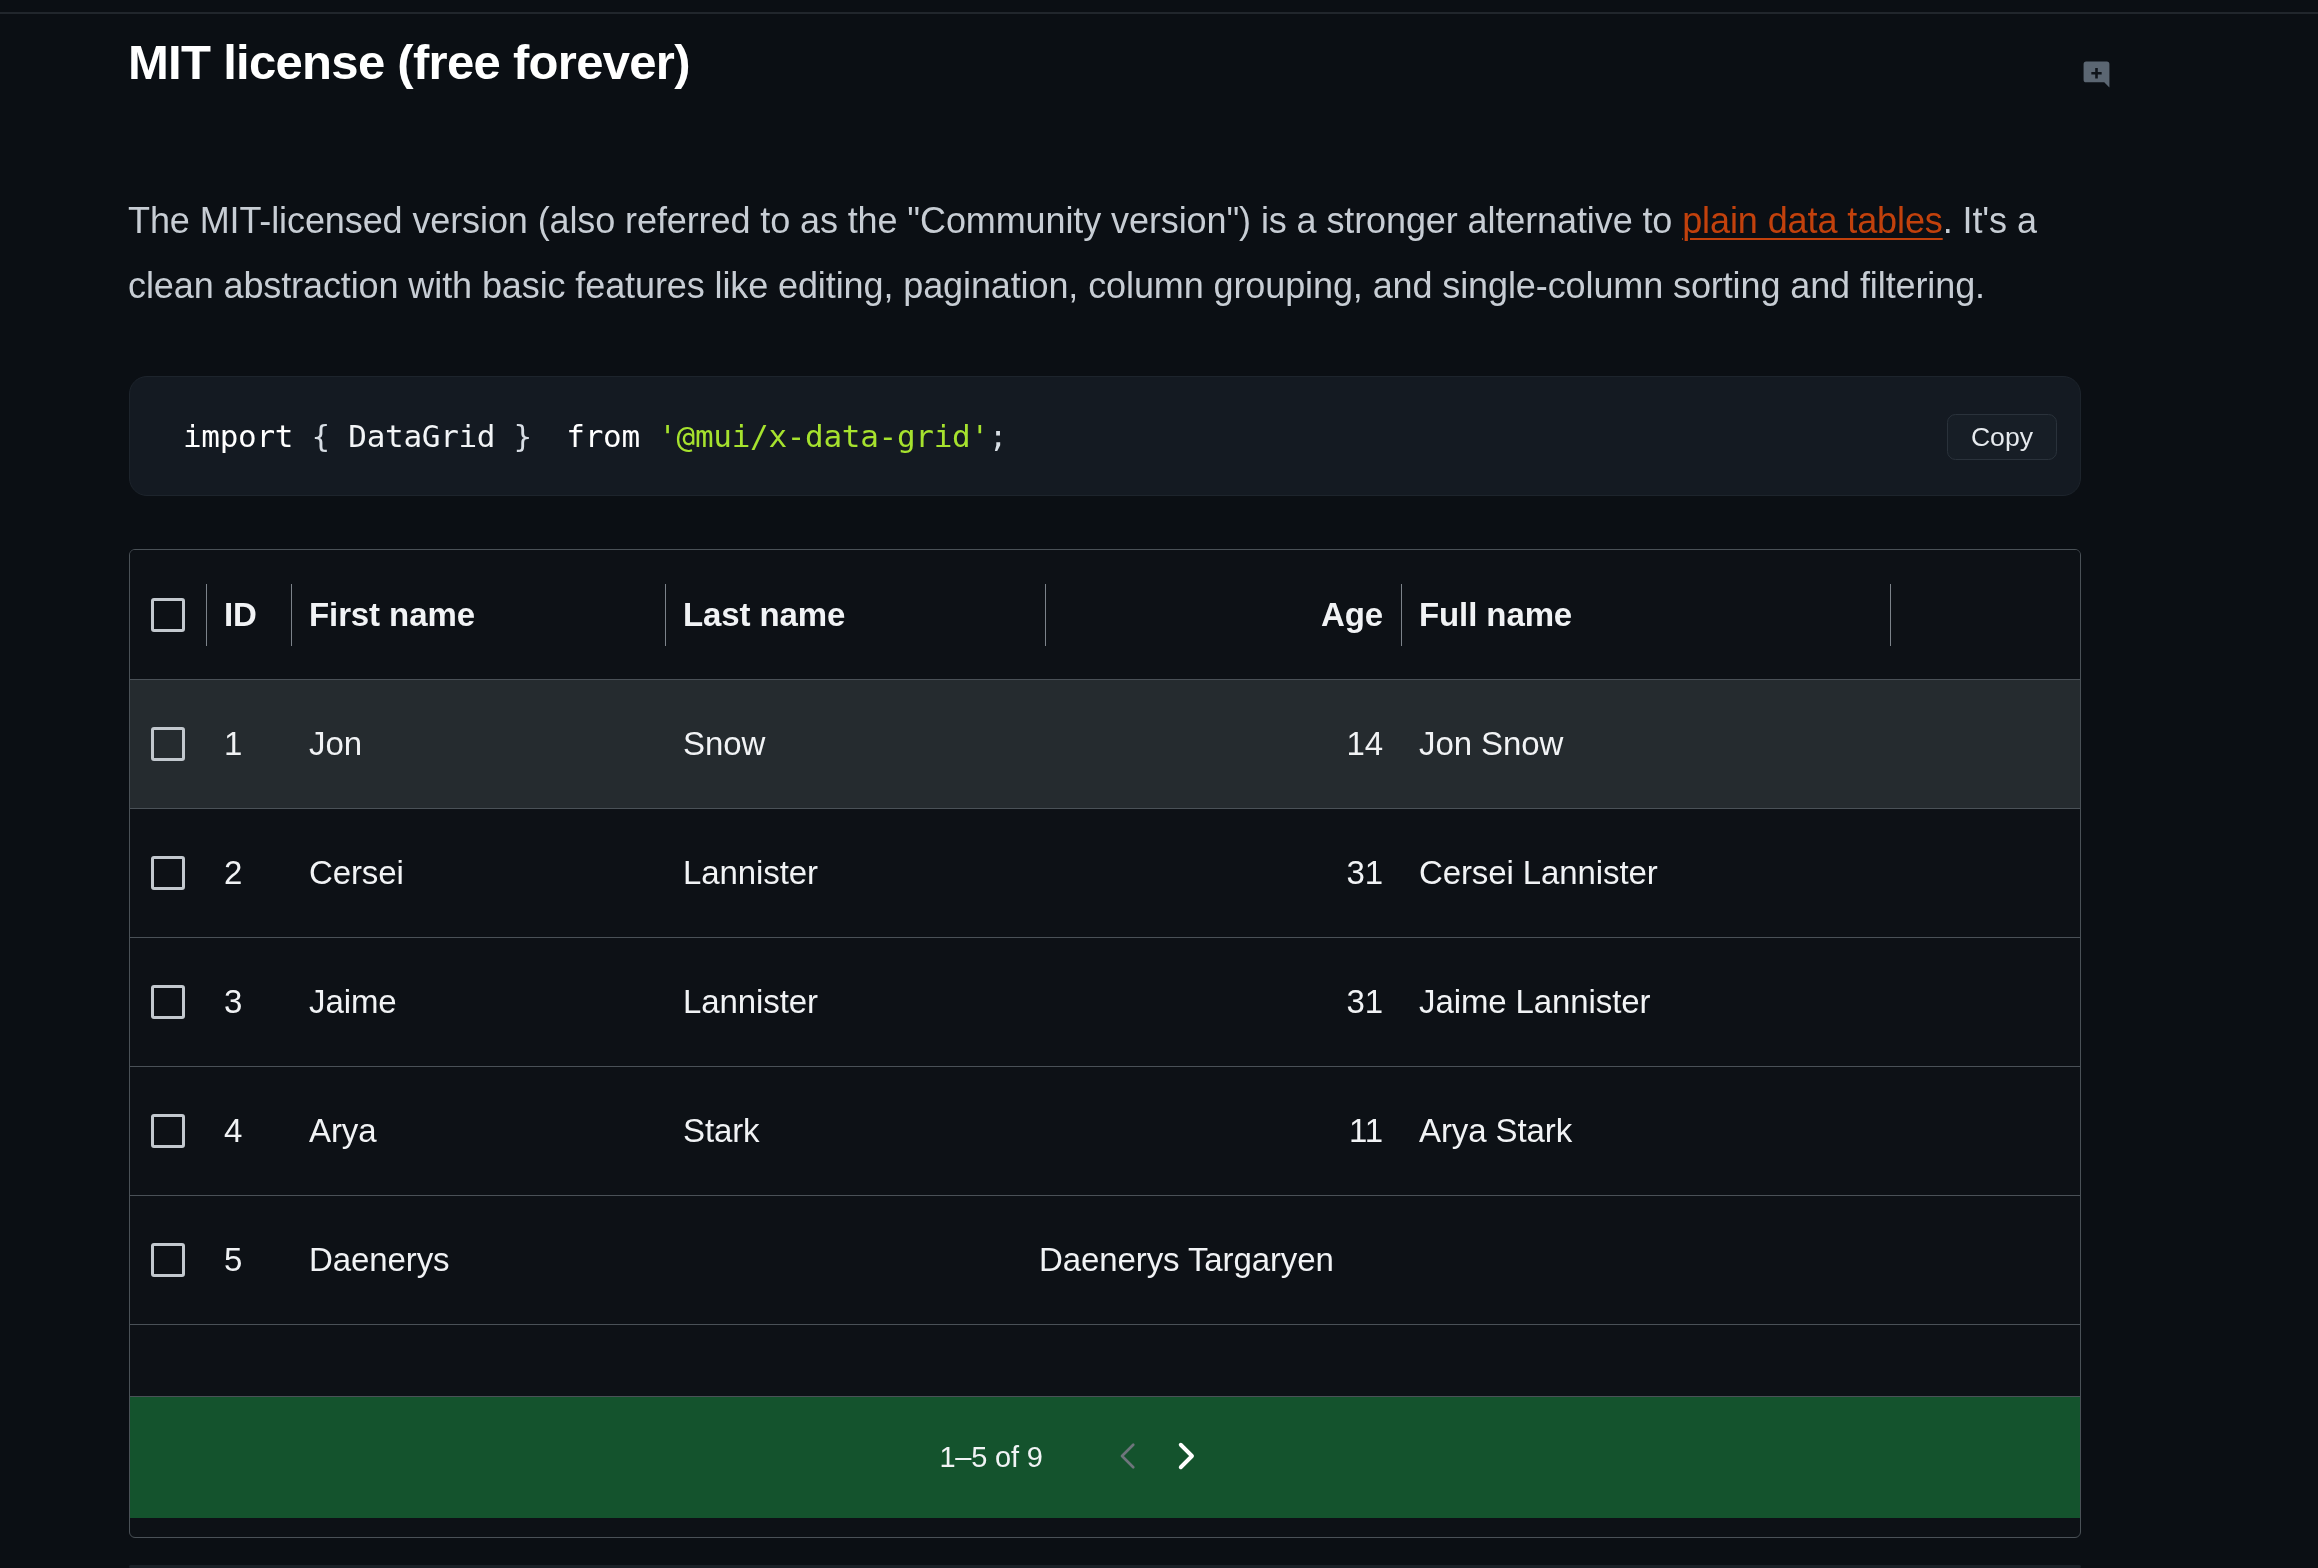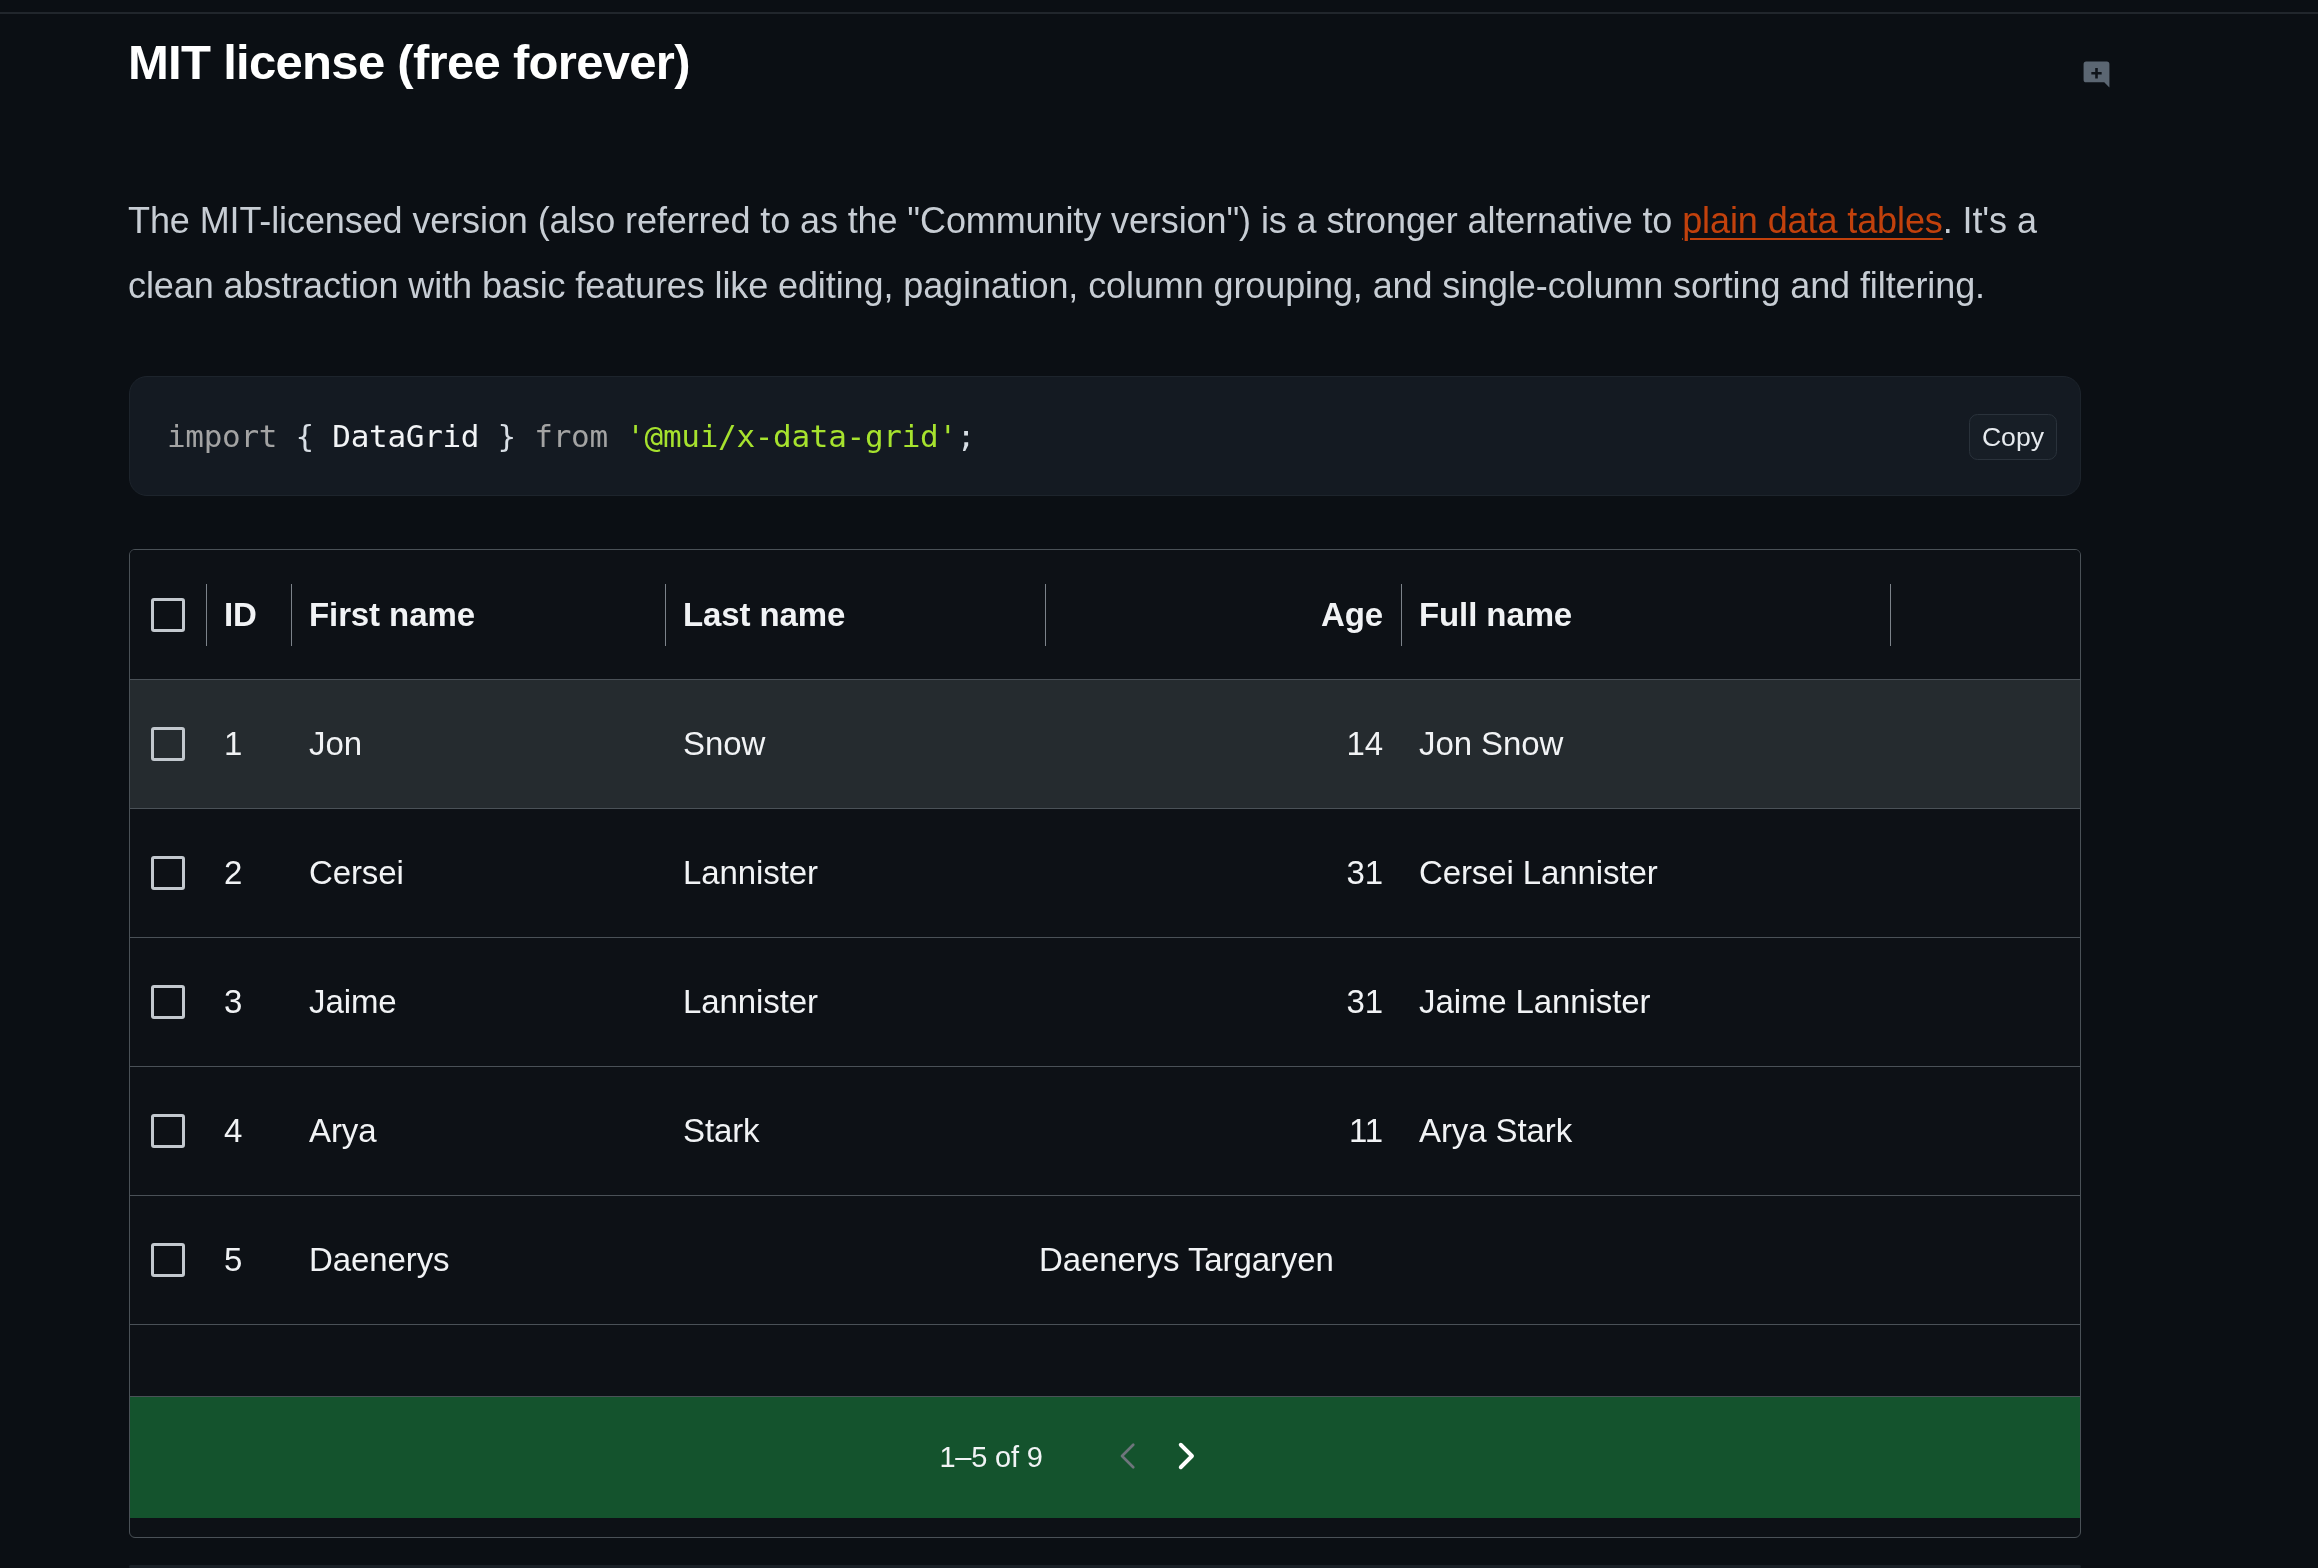--- a/index.html
+++ b/index.html
@@ -104,30 +104,30 @@
     left: 37px;
     top: 0;
     height: 117px;
     display: flex;
     align-items: center;
     font-family: "Liberation Mono", monospace;
     font-size: 31px;
     letter-spacing: -0.3px;
     white-space: pre;
   }
-  .tok-kw   { color: #a3a3a3; }
+  .tok-kw   { color: #ffffff; margin-left: 16px; }
   .tok-id   { color: #F2F4F6; }
   .tok-pun  { color: #D8DEE5; }
   .tok-str  { color: #A6E22E; }
   .copy-btn {
     position: absolute;
     right: 23px;
     top: 37px;
     height: 46px;
-    padding: 0 12px;
+    padding: 0 23px;
     display: flex;
     align-items: center;
     justify-content: center;
     font-size: 26.6px;
     color: #E6EAEE;
     background: #171E26;
     border: 1.2px solid #2A323B;
     border-radius: 8.5px;
     cursor: pointer;
     box-sizing: border-box;

